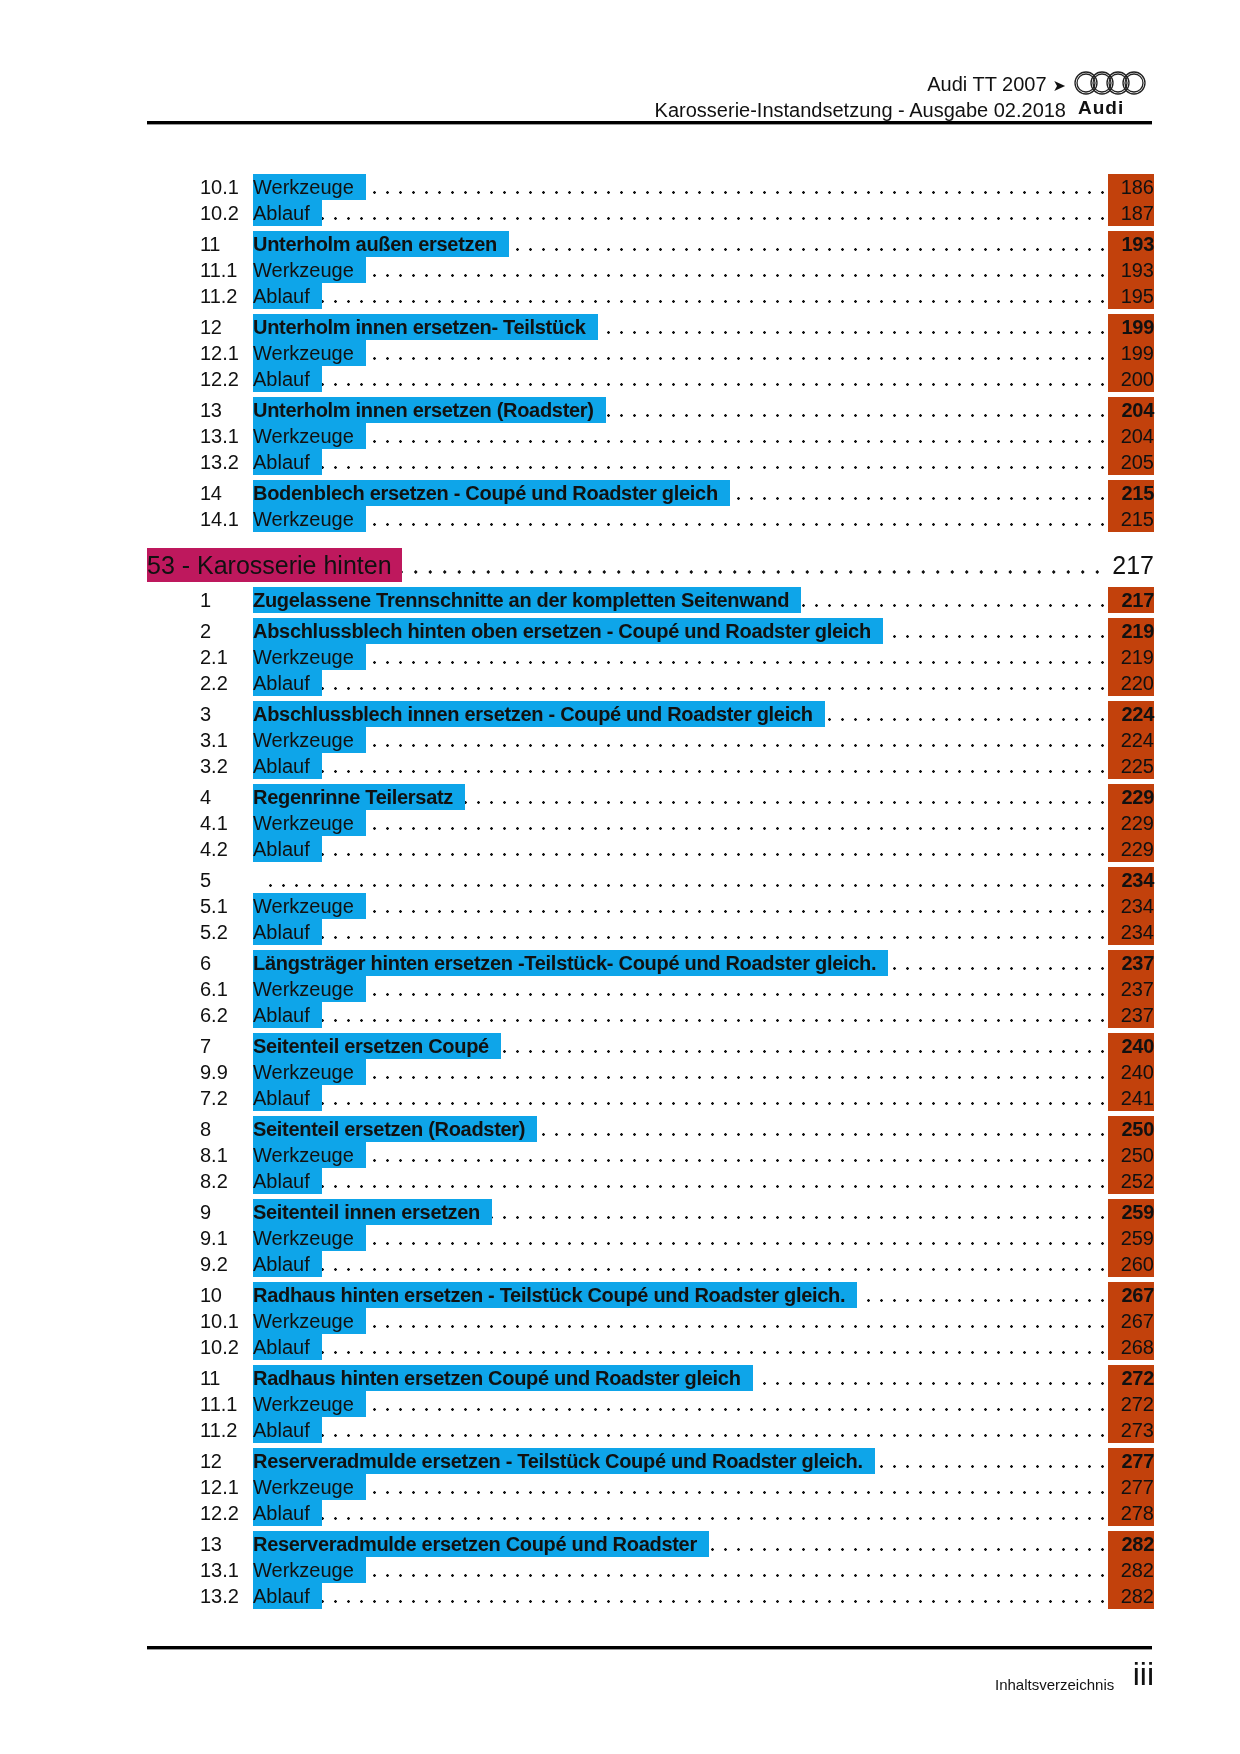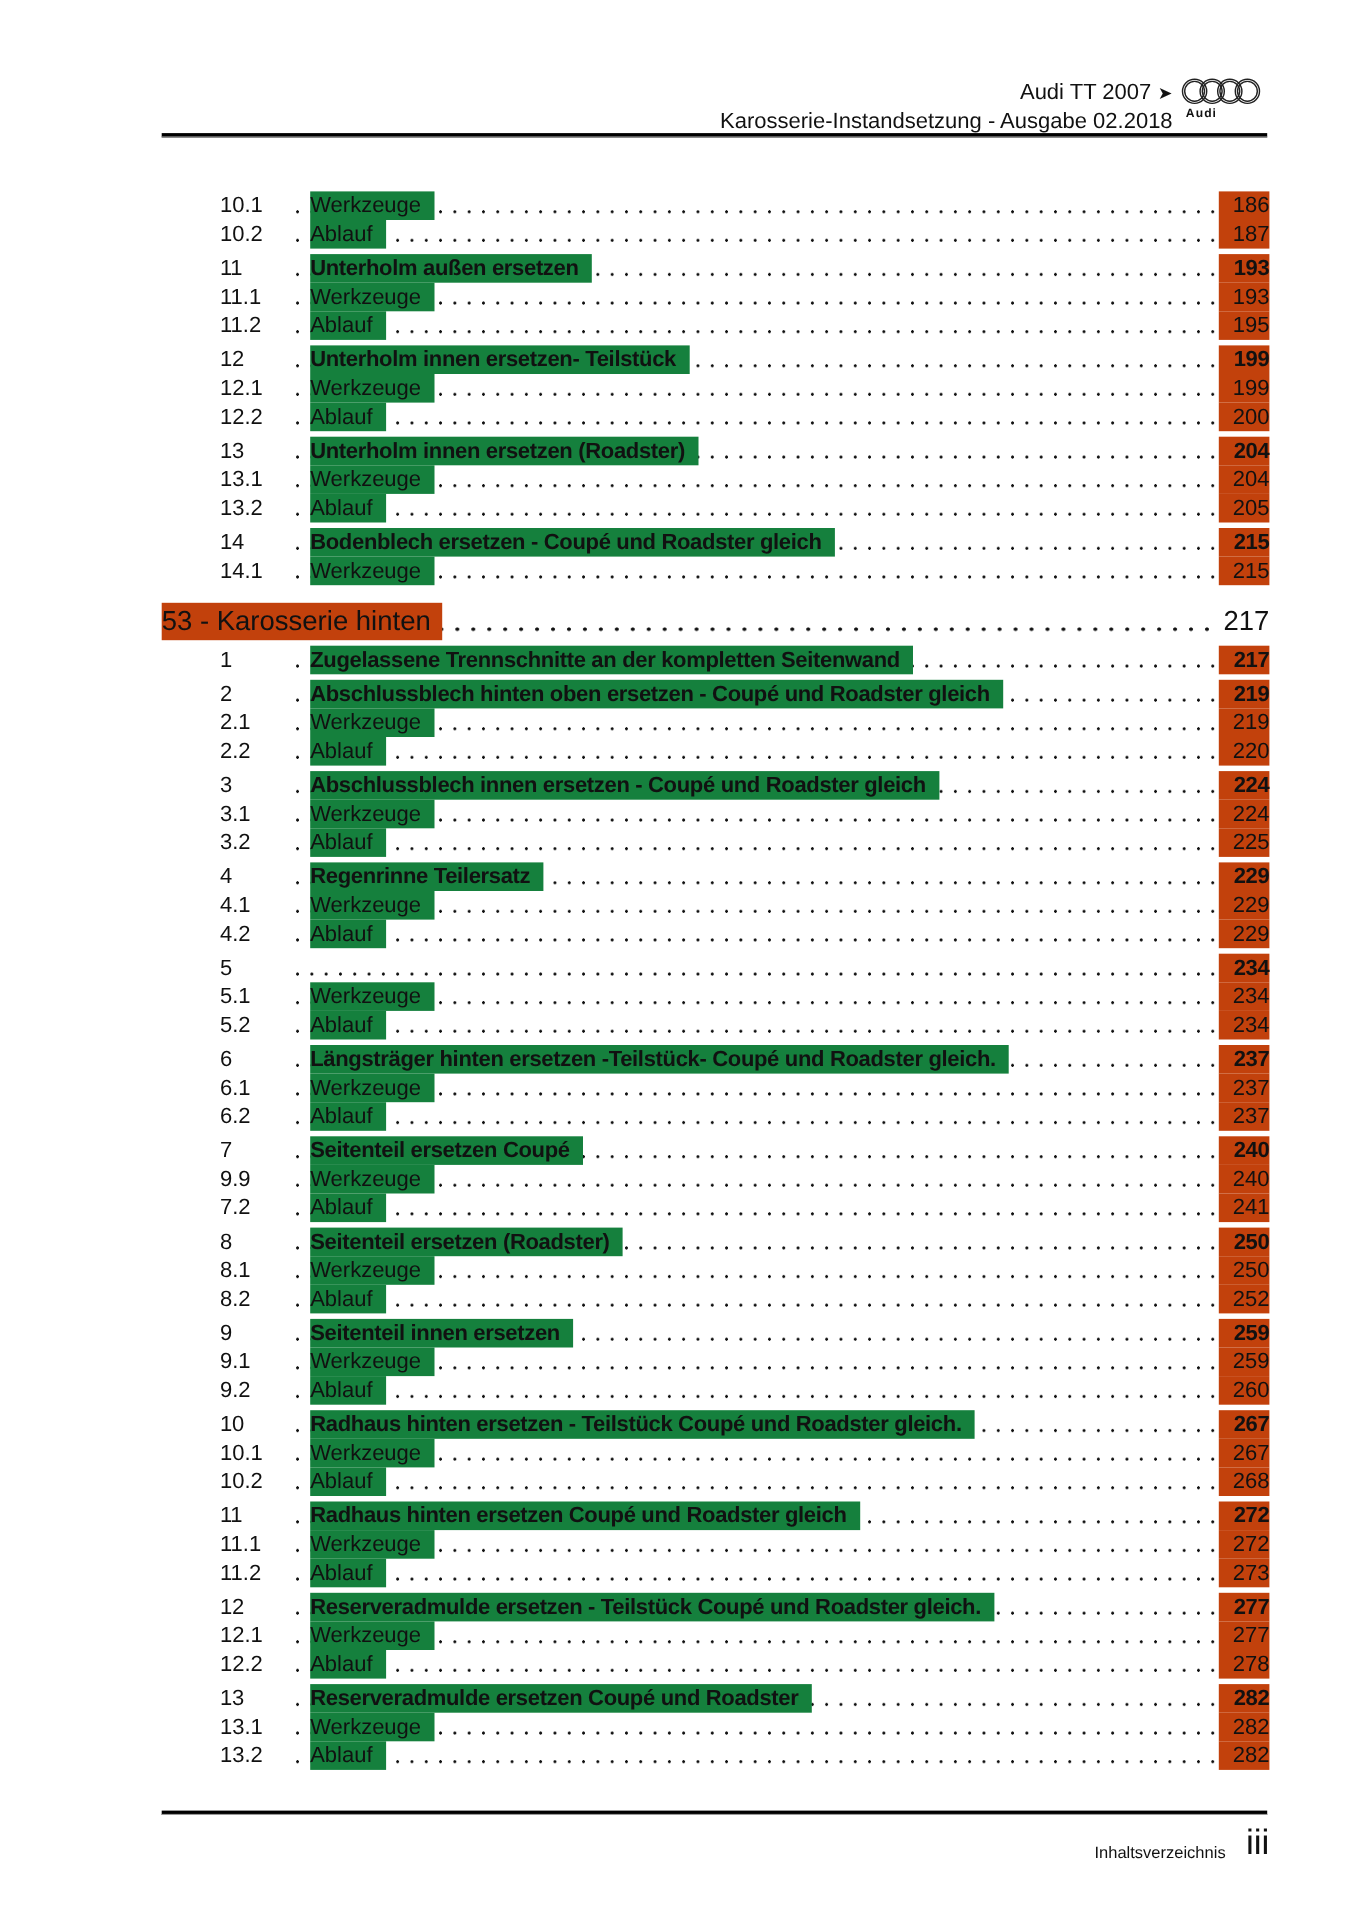--- a/index.html
+++ b/index.html
@@ -5,35 +5,35 @@
   html, body { margin: 0; padding: 0; background: #ffffff; }
   body { width: 1240px; height: 1754px; position: relative; overflow: hidden;
          font-family: "Liberation Sans", sans-serif; color: #111; }
   .header { position: absolute; left: 147px; top: 70px; width: 1005px; height: 56px; }
   .header-text { position: absolute; right: 86px; top: 2px; text-align: right; font-size: 20px; line-height: 24px; }
   .header-title { display: block; }
   .header-title .arrow { font-size: 16px; margin-left: 6px; }
   .header-sub { display: block; }
   .logo { position: absolute; right: 2px; top: 0px; width: 78px; height: 52px; }
   .logo svg { display: block; }
-  .logo-word { position: absolute; left: 6px; top: 27px; font-weight: bold; font-size: 11px; letter-spacing: 1px; }
+  .logo-word { position: absolute; left: 6px; top: 27px; font-weight: bold; font-size: 19px; letter-spacing: 1px; }
   .rule-top { position: absolute; left: 147px; top: 121px; width: 1005px; height: 3px; background: #000; border-bottom: 1px solid #999; }
   .toc { position: absolute; left: 0; top: 174px; width: 1240px; }
   .entry { position: relative; height: 26px; font-size: 20px; line-height: 26px; }
   .entry .num { position: absolute; left: 200px; }
-  .entry .title { position: absolute; left: 282px; background: #15803d; padding-right: 12px; z-index: 2; white-space: nowrap; }
+  .entry .title { position: absolute; left: 253px; background: #0ea5e9; padding-right: 12px; z-index: 2; white-space: nowrap; }
   .entry .dots { position: absolute; left: 267px; right: 92px; top: 17px; height: 3px;
                  background-image: radial-gradient(circle, #111 1.2px, transparent 1.5px);
                  background-size: 13px 3px; background-repeat: repeat-x; background-position: right; z-index: 1; }
   .entry .page { position: absolute; right: 86px; width: 40px; text-align: right; background: #c2410c; z-index: 2; padding-left: 6px; }
   .entry.sub { height: 26px; }
   .entry.main { margin-top: 5px; font-weight: bold; letter-spacing: -0.3px; }
   .entry.main .num { font-weight: normal; }
   .chapter { position: relative; height: 34px; font-size: 25px; line-height: 34px; margin-top: 16px; margin-bottom: 2px; }
-  .chapter .title { position: absolute; left: 147px; background: #c2410c; padding-right: 10px; z-index: 2; }
+  .chapter .title { position: absolute; left: 147px; background: #be185d; padding-right: 10px; z-index: 2; }
   .chapter .dots { position: absolute; left: 147px; right: 92px; top: 22px; height: 4px;
                    background-image: radial-gradient(circle, #111 1.5px, transparent 1.8px);
                    background-size: 14.5px 4px; background-repeat: repeat-x; background-position: right; z-index: 1; }
   .chapter .page { position: absolute; right: 86px; text-align: right; background: #fff; z-index: 2; padding-left: 4px; }
   .rule-bottom { position: absolute; left: 147px; top: 1646px; width: 1005px; height: 3px; background: #000; border-bottom: 1px solid #999; }
   .footer { position: absolute; right: 86px; top: 1656px; }
   .footer-label { font-size: 15px; vertical-align: bottom; margin-right: 14px; }
   .footer-page { font-size: 32px; vertical-align: bottom; }
 </style>
 </head>

